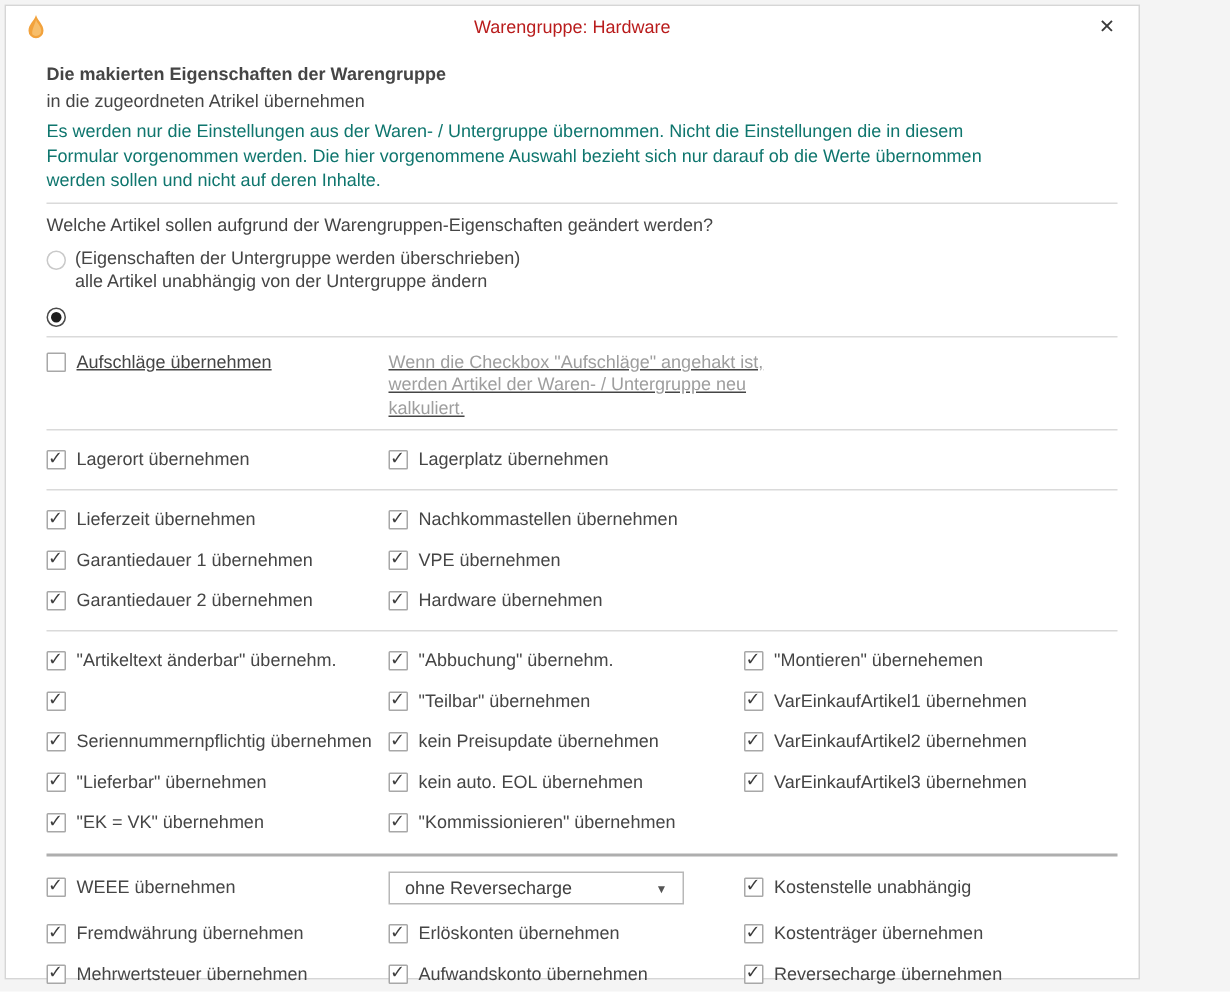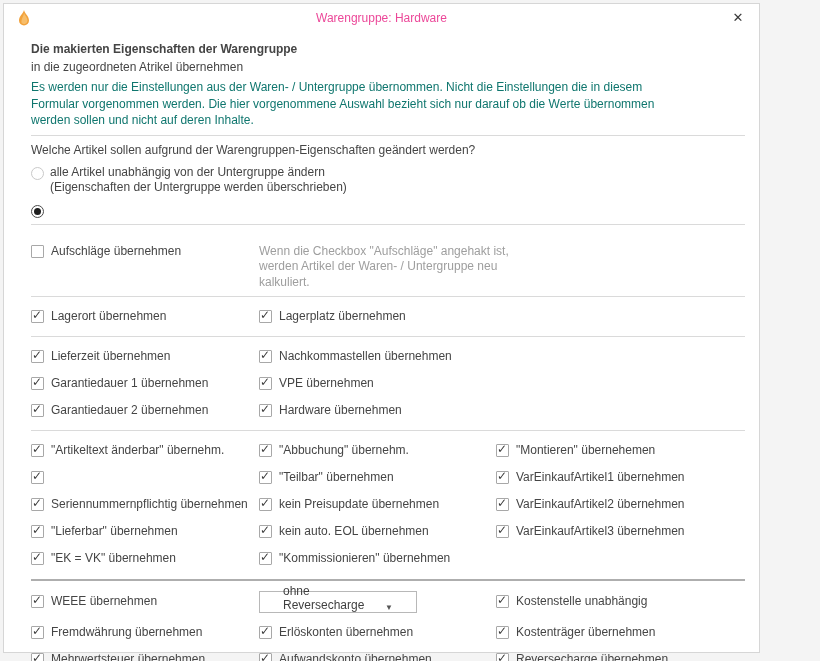--- a/index.html
+++ b/index.html
@@ -8,21 +8,21 @@
     width:820px; height:661px; position:relative;
     background:#f4f4f4;
     font-family:"Liberation Sans","DejaVu Sans",sans-serif;
   }
   .dialog {
     position:absolute; left:3px; top:3px; width:757px; height:650px;
     background:#ffffff; border:1px solid #d6d6d6;
   }
   .titlebar { height:28px; position:relative; display:flex; align-items:center; justify-content:center; }
   .flame { position:absolute; left:14px; top:6px; width:12px; height:16px; }
-  .title { font-size:12px; color:#ec4899; }
+  .title { font-size:12px; color:#b91c1c; }
   .close { position:absolute; right:12px; top:5px; width:18px; height:18px; text-align:center;
            line-height:18px; font-size:13px; color:#3a3a3a; cursor:default; }
 
   .content { padding:2px 14px 0 27px; font-size:12px; color:#454545; }
 
   .l1 { margin-top:6px; line-height:18px;font-weight:bold; }
   .gname { font-weight:bold; line-height:19px; }
   .l3 { line-height:19px; }
   .intro-note { margin-top:2px; color:#0f766e; line-height:16.5px; max-width:627px; }
 
@@ -31,37 +31,37 @@
 
   .question { line-height:16px; margin:4px 0 0; }
   .radio-row { display:flex; margin-top:7px; }
   .radio { flex:0 0 13px; width:13px; height:13px; border-radius:50%; border:1px solid #c9c9c9;
            background:#fff; margin:2px 6px 0 0; position:relative; }
   .radio.sel { border-color:#4a4a4a; }
   .radio.sel::after { content:""; position:absolute; left:2px; top:2px; width:7px; height:7px;
                       border-radius:50%; background:#1d1d1d; }
   .radio-labels div { line-height:15.5px; }
 
-  .aufschlag { display:flex; margin:19px 0 5px; }
+  .aufschlag { display:flex; margin:9px 0 5px;text-decoration:underline; }
   .auf-left { width:228px; display:flex; }
   .auf-note { width:268px; color:#9e9e9e; line-height:15.5px; }
 
   .cb { flex:0 0 13px; width:13px; height:13px; border:1px solid #a8a8a8; background:#fff;
         margin-right:7px; margin-top:1px; position:relative; border-radius:1px; }
   .cb .mk { position:absolute; left:0; top:-3px; font-size:12px; color:#3d3d3d; }
   .cb-lb { line-height:15px; }
 
   .grid-row { display:flex; align-items:flex-start; padding:6px 0; }
   .grid-cell { display:flex; }
   .c0 { width:228px; }
   .c1 { width:237px; }
   .c2 { flex:1; }
 
-  .dd { width:158px; height:22px; border:1px solid #b8b8b8; background:#fff; display:flex;
-        align-items:flex-end; padding:0 23px; margin-top:-3px; }
+  .dd { width:197px; height:22px; border:1px solid #b8b8b8; background:#fff; display:flex;
+        align-items:center; padding:0 10px; margin-top:-3px; }
   .dd-v { flex:1; color:#3f3f3f; }
   .dd-a { font-size:8px; color:#555; }
 </style>
 </head>
 <body>
 
 <div class="dialog">
 
   <div class="titlebar">
     <span class="flame">
@@ -80,22 +80,22 @@
     <div class="l3">in die zugeordneten Atrikel übernehmen</div>
     <div class="intro-note">Es werden nur die Einstellungen aus der Waren- / Untergruppe übernommen. Nicht die Einstellungen die in diesem Formular vorgenommen werden. Die hier vorgenommene Auswahl bezieht sich nur darauf ob die Werte übernommen werden sollen und nicht auf deren Inhalte.</div>
 
     <div class="sep"></div>
 
     <div class="question">Welche Artikel sollen aufgrund der Warengruppen-Eigenschaften geändert werden?</div>
 
     <div class="radio-row">
       <span class="radio"></span>
       <span class="radio-labels">
+        <div>(Eigenschaften der Untergruppe werden überschrieben)</div>
         <div>alle Artikel unabhängig von der Untergruppe ändern</div>
-        <div>(Eigenschaften der Untergruppe werden überschrieben)</div>
       </span>
     </div>
 
     <div class="radio-row">
       <span class="radio sel"></span>
     </div>
 
     <div class="sep"></div>
 
     <div class="aufschlag">

